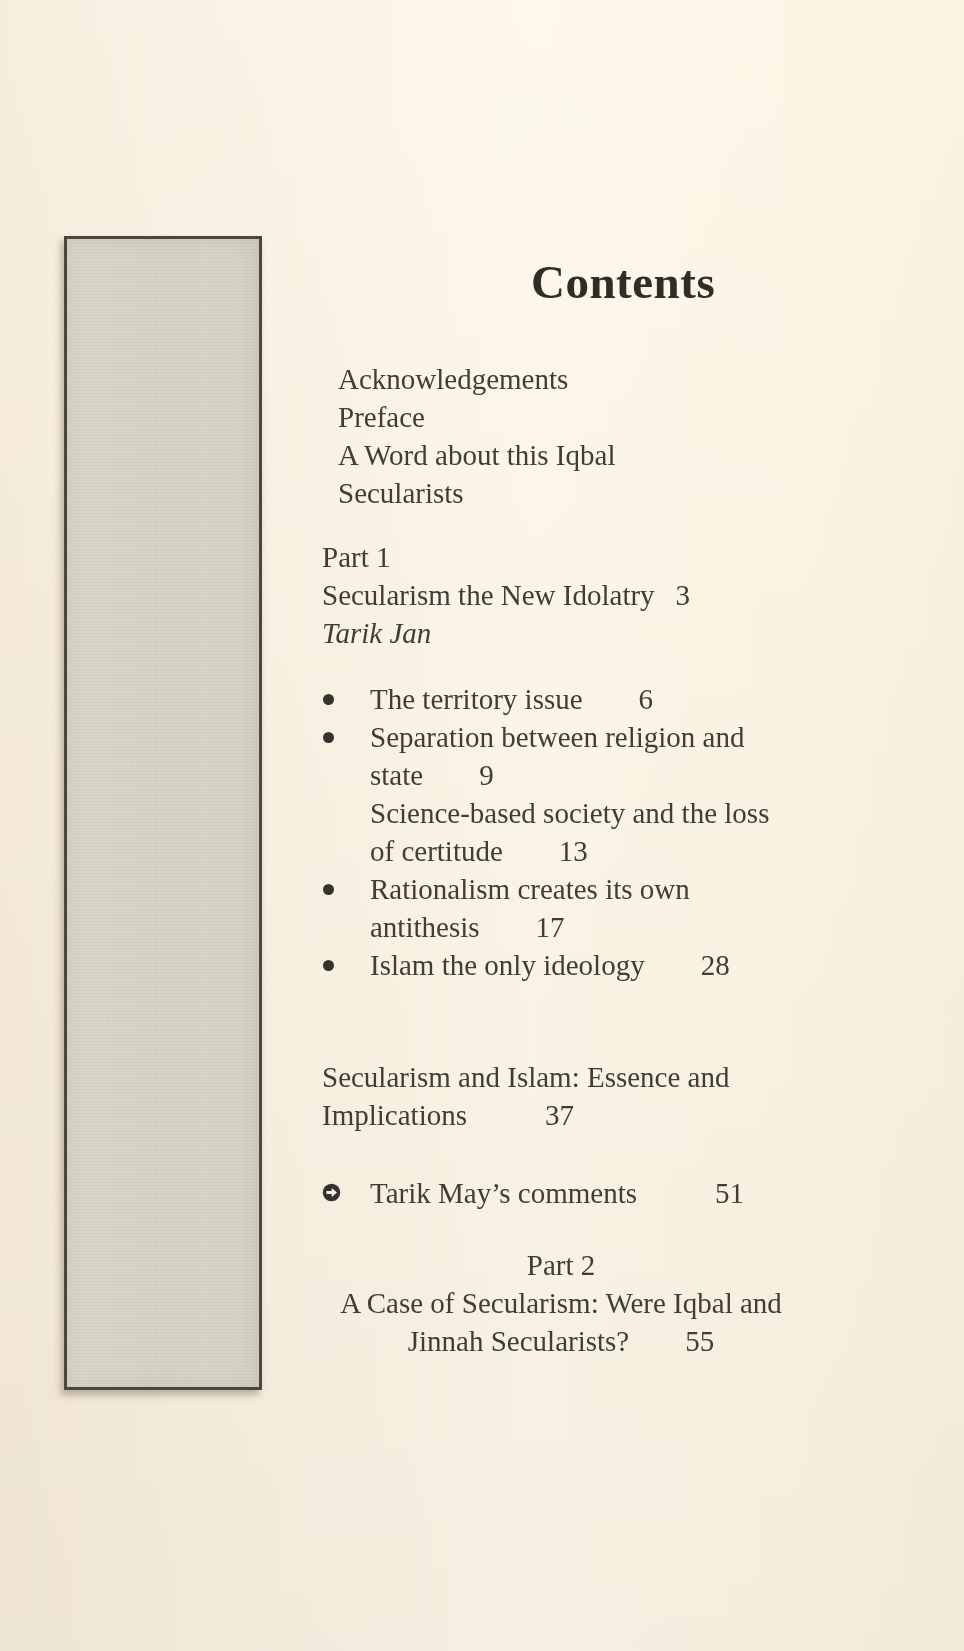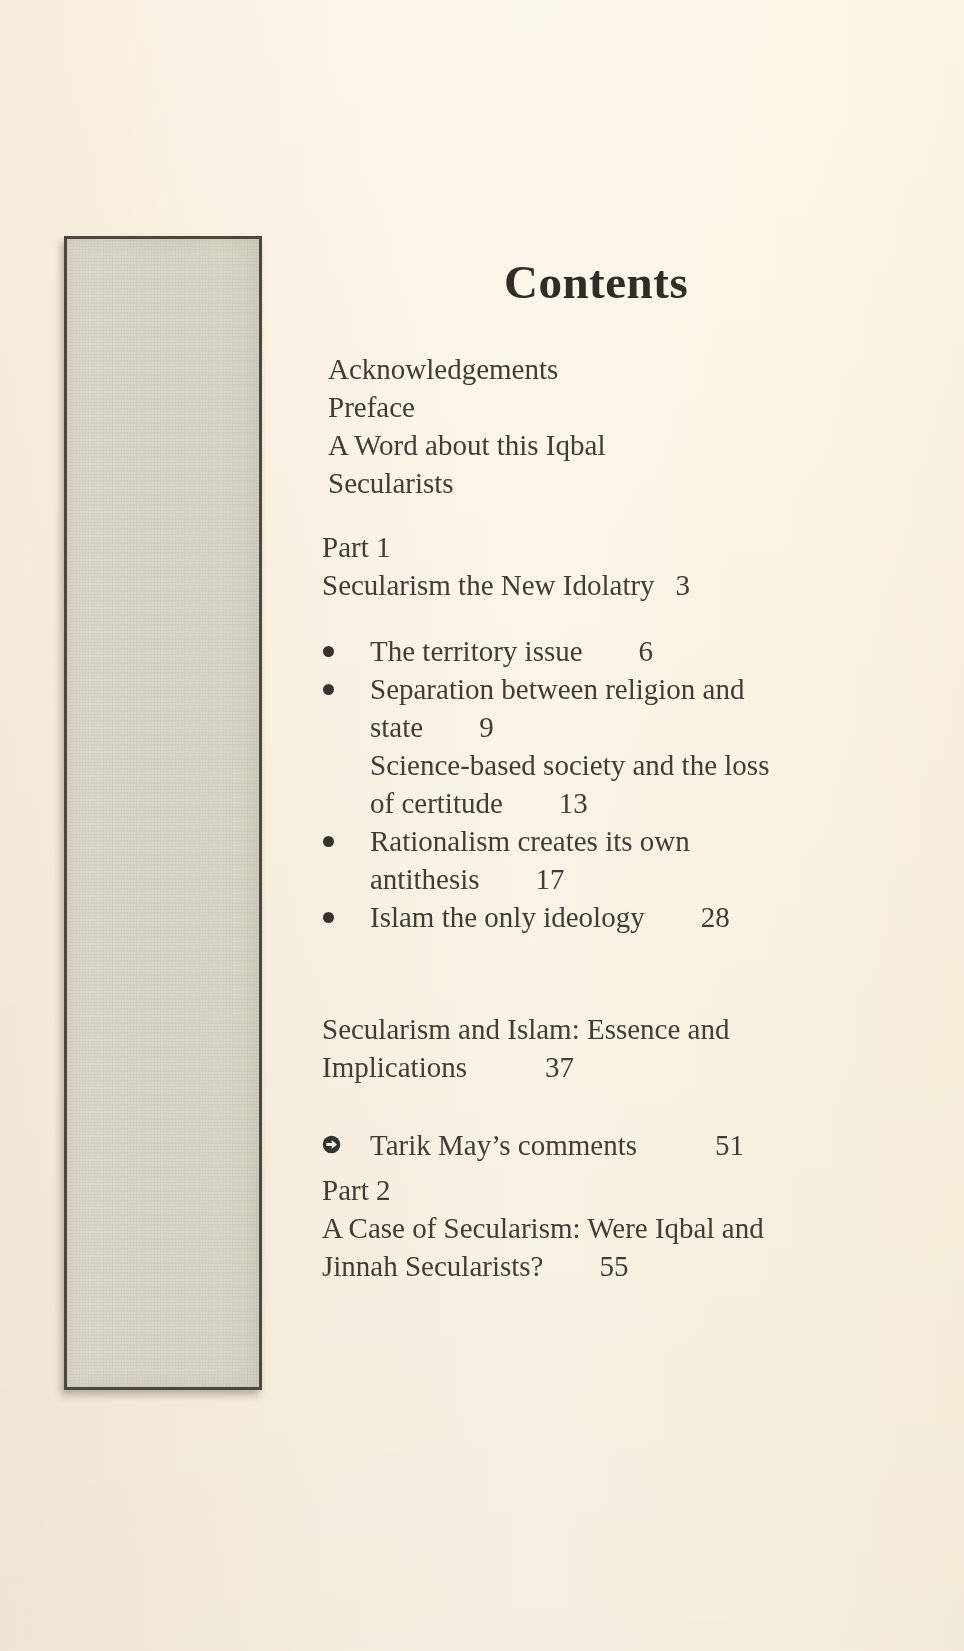--- a/index.html
+++ b/index.html
@@ -35,47 +35,47 @@
       repeating-linear-gradient(0deg, rgba(120,115,95,0.06) 0 1px, rgba(255,255,255,0) 1px 3px),
       repeating-linear-gradient(90deg, rgba(120,115,95,0.05) 0 1px, rgba(255,255,255,0) 1px 3px),
       linear-gradient(90deg, #dcd8ca 0%, #d8d4c6 45%, #dad6c7 80%, #d6d2c3 100%);
     border: 3px solid #4a483e;
     box-shadow: -3px 5px 7px rgba(95, 88, 70, 0.40), inset 0 0 18px rgba(110,105,85,0.12);
   }
 
   
   .title {
     position: absolute;
-    left: 504px;
+    left: 531px;
     top: 222px;
     font-size: 47px;
     line-height: 58px;
     font-weight: bold;
     letter-spacing: 0.5px;
     color: #2f2d27;
   }
 
   
   .toc {
     position: absolute;
     left: 322px;
     top: 344px;
     width: 478px;
     font-size: 29px;
     line-height: 38px;
   }
 
-  .front-matter { margin: 6px; }
+  .front-matter { margin: 16px; }
   .line { white-space: normal; }
 
   .part-block { margin-top: 26px; }
   .topics { margin-top: 28px; }
   .chapter-block { margin-top: 74px; }
   .comment-row { margin-top: 40px; position: relative; padding-left: 48px; }
-  .part2-block { margin-top: 7px; }
+  .part2-block { margin-top: 34px; text-align: center; }
 
   .author {
     font-style: italic;
   }
 
   .topic {
     position: relative;
     padding-left: 48px;
   }
   .topic-text { display: inline; }
@@ -118,20 +118,21 @@
     <div class="line">Preface</div>
     <div class="line">A Word about this Iqbal</div>
     <div class="line">Secularists</div>
   </div>
 
   <div class="part-block">
     <div class="line">Part 1</div>
     <div class="line">
       <span>Secularism the New Idolatry</span><span class="pagenum gap-sm">3</span>
     </div>
+    <div class="line author">Tarik Jan</div>
   </div>
 
   <div class="topics">
     <div class="topic">
       <span class="bullet"></span>
       <span class="topic-text"><span>The territory issue</span><span class="pagenum">6</span></span>
     </div>
     <div class="topic">
       <span class="bullet"></span>
       <span class="topic-text"><span>Separation between religion and state</span><span class="pagenum">9</span></span>

